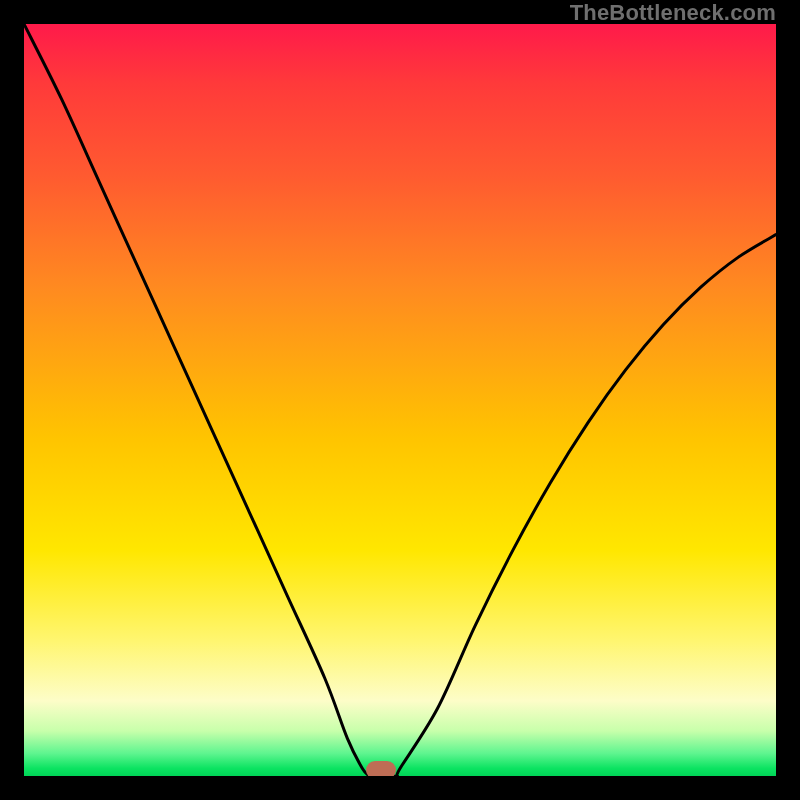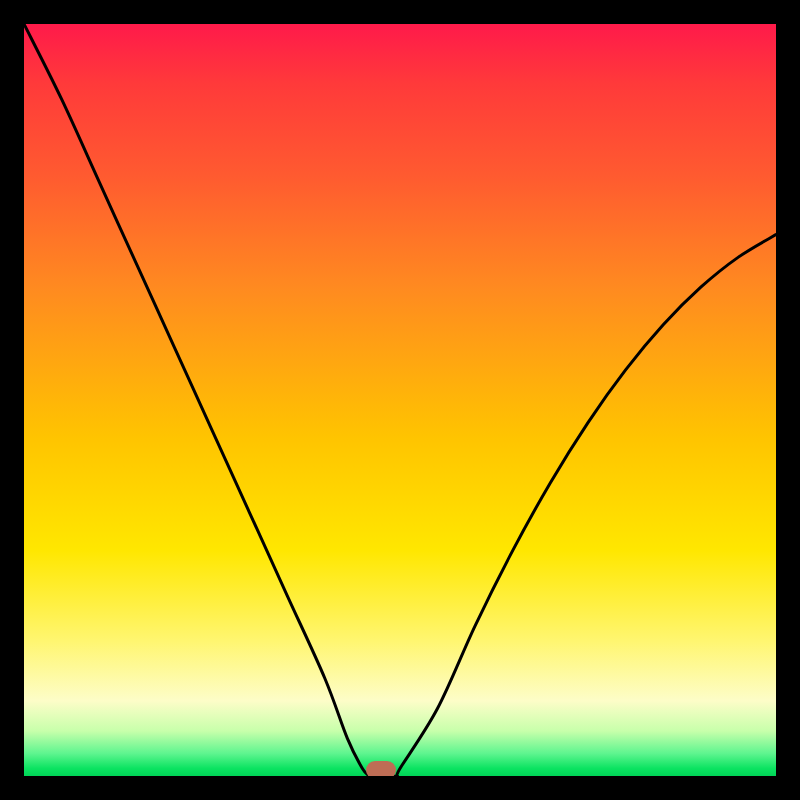--- a/index.html
+++ b/index.html
@@ -71,20 +71,21 @@
     color: #6f6f6f;
     letter-spacing: 0.2px;
     user-select: none;
   }
 </style>
 </head>
 <body>
 
 <div class="frame">
 
+  <div class="watermark">TheBottleneck.com</div>
 
   <div class="plot-area">
     <div class="gradient-bg"></div>
 
     <svg class="curve" viewBox="0 0 752 752" preserveAspectRatio="none">
       <path id="curve-path" d="M 0.00 0.00 C 6.27 12.53, 25.07 48.88, 37.60 75.20 C 50.13 101.52, 62.67 130.35, 75.20 157.92 C 87.73 185.49, 100.27 213.07, 112.80 240.64 C 125.33 268.21, 137.87 295.79, 150.40 323.36 C 162.93 350.93, 175.47 378.51, 188.00 406.08 C 200.53 433.65, 213.07 461.23, 225.60 488.80 C 238.13 516.37, 250.67 543.95, 263.20 571.52 C 275.73 599.09, 290.77 630.43, 300.80 654.24 C 310.83 678.05, 317.09 699.36, 323.36 714.40 C 329.63 729.44, 334.64 738.21, 338.40 744.48 C 342.16 750.75, 343.41 750.75, 345.92 752.00 C 348.43 753.25, 349.05 752.00, 353.44 752.00 C 357.83 752.00, 368.48 753.25, 372.24 752.00 C 376.00 750.75, 369.11 755.76, 376.00 744.48 C 382.89 733.20, 401.07 708.13, 413.60 684.32 C 426.13 660.51, 438.67 627.92, 451.20 601.60 C 463.73 575.28, 476.27 550.21, 488.80 526.40 C 501.33 502.59, 513.87 480.03, 526.40 458.72 C 538.93 437.41, 551.47 417.36, 564.00 398.56 C 576.53 379.76, 589.07 362.21, 601.60 345.92 C 614.13 329.63, 626.67 314.59, 639.20 300.80 C 651.73 287.01, 664.27 274.48, 676.80 263.20 C 689.33 251.92, 701.87 241.89, 714.40 233.12 C 726.93 224.35, 745.73 214.32, 752.00 210.56" fill="none" stroke="#000000" stroke-width="3" stroke-linejoin="round" stroke-linecap="round"></path>
     </svg>
 
     <div class="marker" id="min-marker" style="left: 357.2px; top: 746px;"></div>
   </div>

